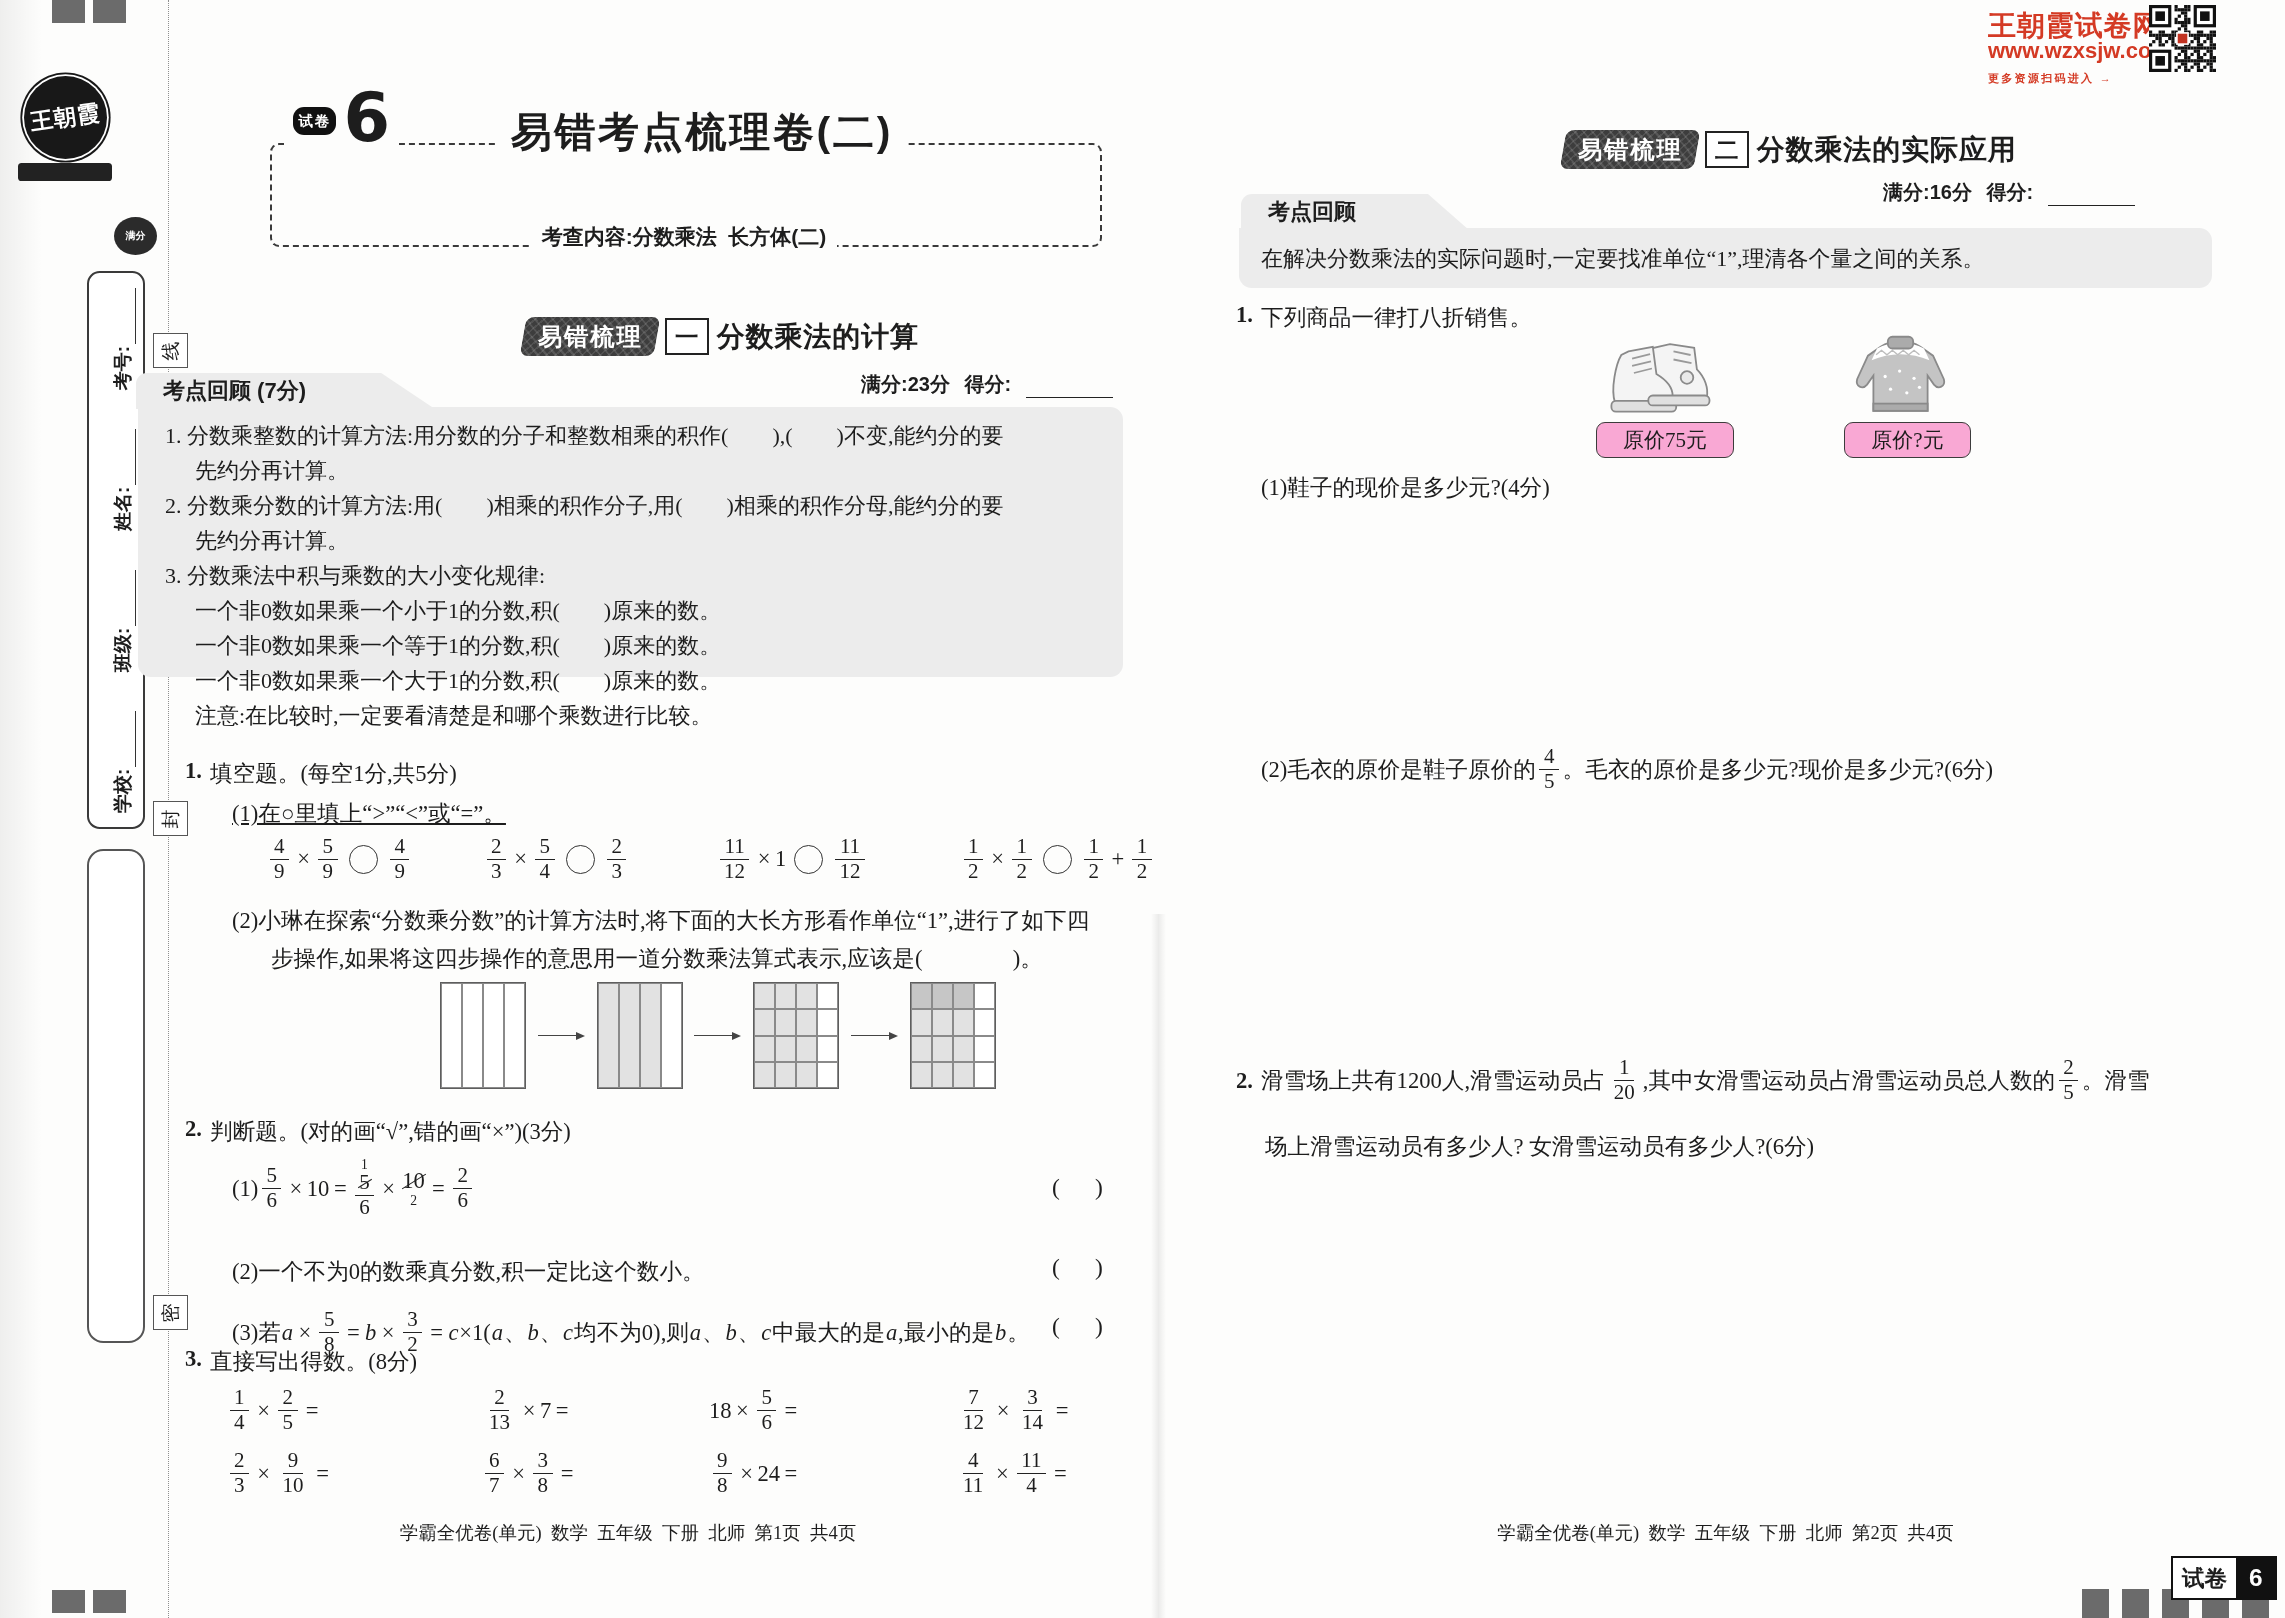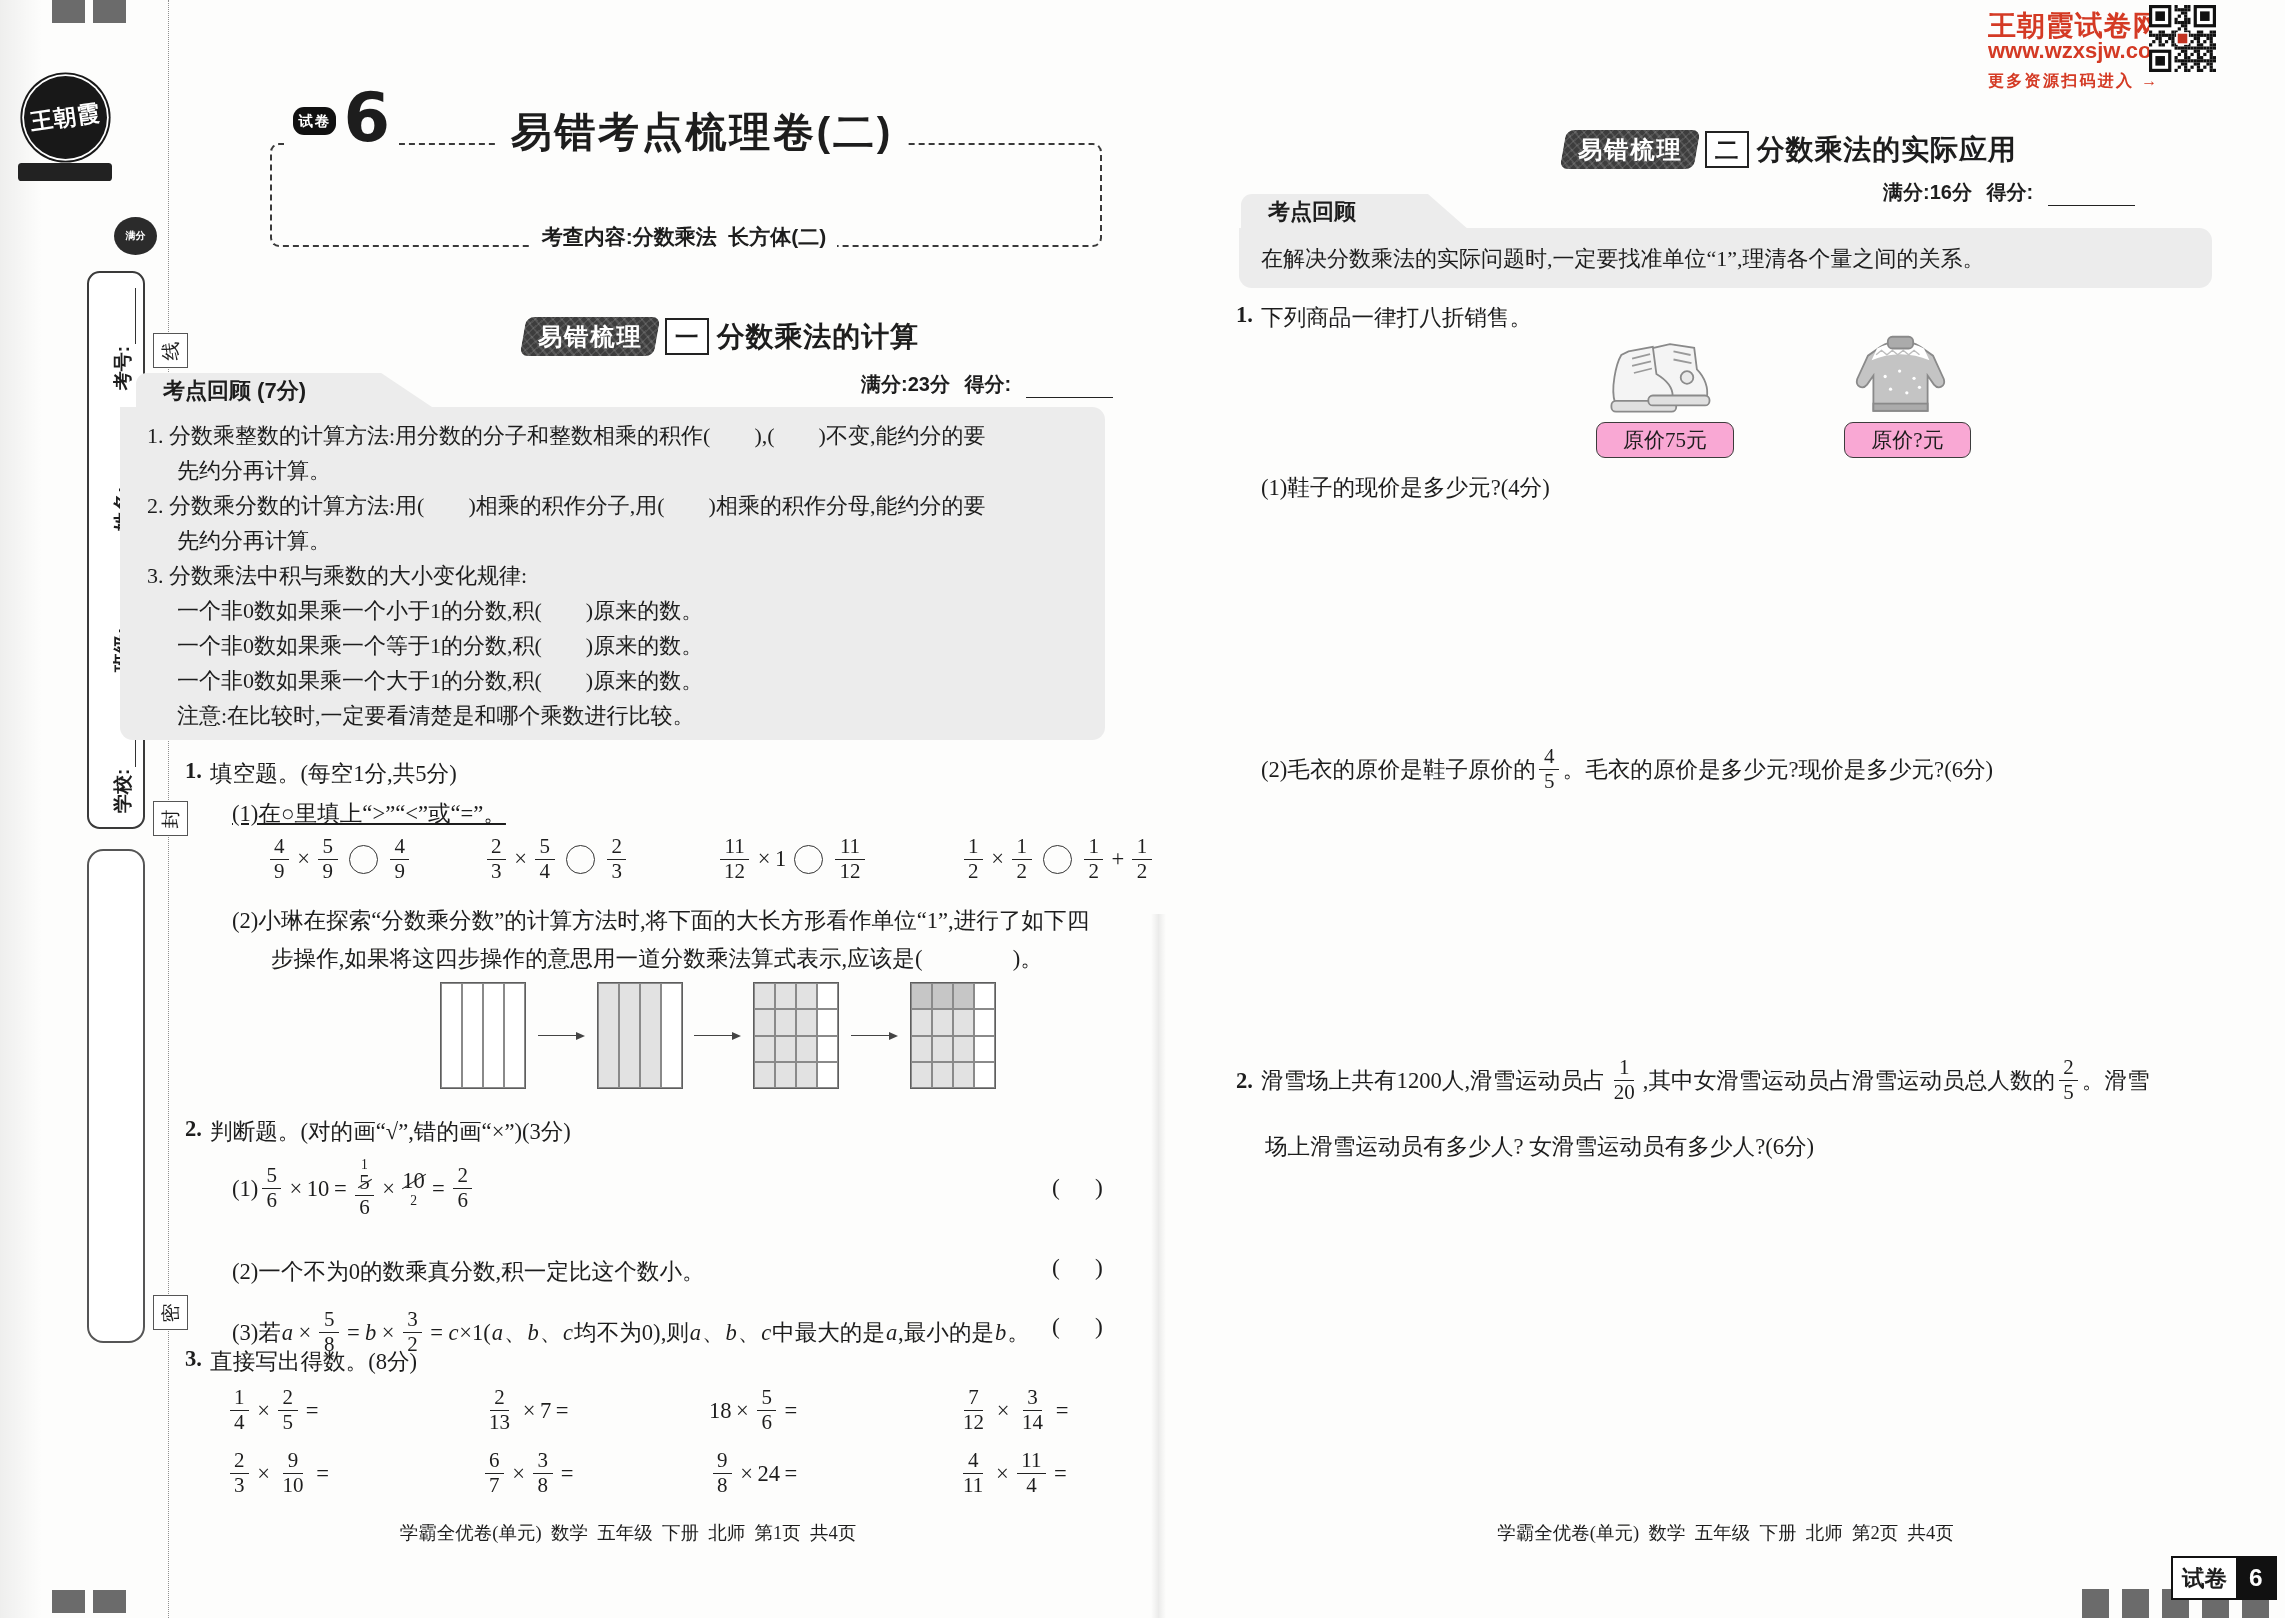--- a/index.html
+++ b/index.html
@@ -87,21 +87,21 @@
   .arr .ln{width:38px;border-top:1.5px solid #444;}
   .arr .tri{width:0;height:0;border-left:9px solid #444;border-top:4.5px solid transparent;border-bottom:4.5px solid transparent;}
   
   .pricetag{position:absolute;border:1.5px solid #3c3c3c;border-radius:9px;background:#f9a8d4;
             display:flex;align-items:center;justify-content:center;font-family:"Liberation Serif",serif;font-size:21px;}
   
   .footer{position:absolute;text-align:center;font-family:"Liberation Serif",serif;font-size:18.5px;white-space:pre;}
   
   .sitename{position:absolute;left:1988px;top:7.2px;font-size:28px;font-weight:900;letter-spacing:0.9px;}
   .siteurl{position:absolute;left:1988px;top:38px;font-size:22px;font-weight:700;}
-  .sitemore{position:absolute;left:1988px;top:71px;font-size:16px;font-weight:700;letter-spacing:2.3px;}
+  .sitemore{position:absolute;left:1988px;top:71px;font-size:11px;font-weight:700;letter-spacing:2.3px;}
   .qr{position:absolute;left:2149px;top:5.4px;width:67px;height:67px;}
   
   .corner{position:absolute;left:2171px;top:1556px;display:flex;align-items:stretch;border:2.3px solid #111;background:#fff;}
   .corner .cl{padding:4.5px 9px;font-weight:900;font-size:22.6px;display:flex;align-items:center;}
   .corner .cn{background:#111;color:#fff;padding:4.5px 12.7px;font-weight:900;font-size:24.4px;display:flex;align-items:center;}
 </style>
 </head>
 <body>
 
 <div id="canvas">
@@ -175,21 +175,21 @@
   </div>
   <div class="score" style="left:861px;top:371px;align-items:flex-end;">
     <span>满分:23分</span>
     <span>得分:</span>
     <span class="scoreblank"></span>
   </div>
 
   <div class="revtab" style="left:136px;top:373px;width:299px;height:36px;">
     <span>考点回顾 (7分)</span>
   </div>
-  <div class="revbox" style="left:120px;top:407px;width:985px;height:333px;padding:11px 23.5px 9px 27px;box-sizing:border-box;">
+  <div class="revbox" style="left:138px;top:407px;width:985px;height:270px;padding:11px 23.5px 9px 27px;box-sizing:border-box;">
       <p class="revline">1. 分数乘整数的计算方法:用分数的分子和整数相乘的积作(        ),(        )不变,能约分的要</p>
       <p class="revline ind">先约分再计算。</p>
       <p class="revline">2. 分数乘分数的计算方法:用(        )相乘的积作分子,用(        )相乘的积作分母,能约分的要</p>
       <p class="revline ind">先约分再计算。</p>
       <p class="revline">3. 分数乘法中积与乘数的大小变化规律:</p>
       <p class="revline ind">一个非0数如果乘一个小于1的分数,积(        )原来的数。</p>
       <p class="revline ind">一个非0数如果乘一个等于1的分数,积(        )原来的数。</p>
       <p class="revline ind">一个非0数如果乘一个大于1的分数,积(        )原来的数。</p>
       <p class="revline ind">注意:在比较时,一定要看清楚是和哪个乘数进行比较。</p>
     </div>

